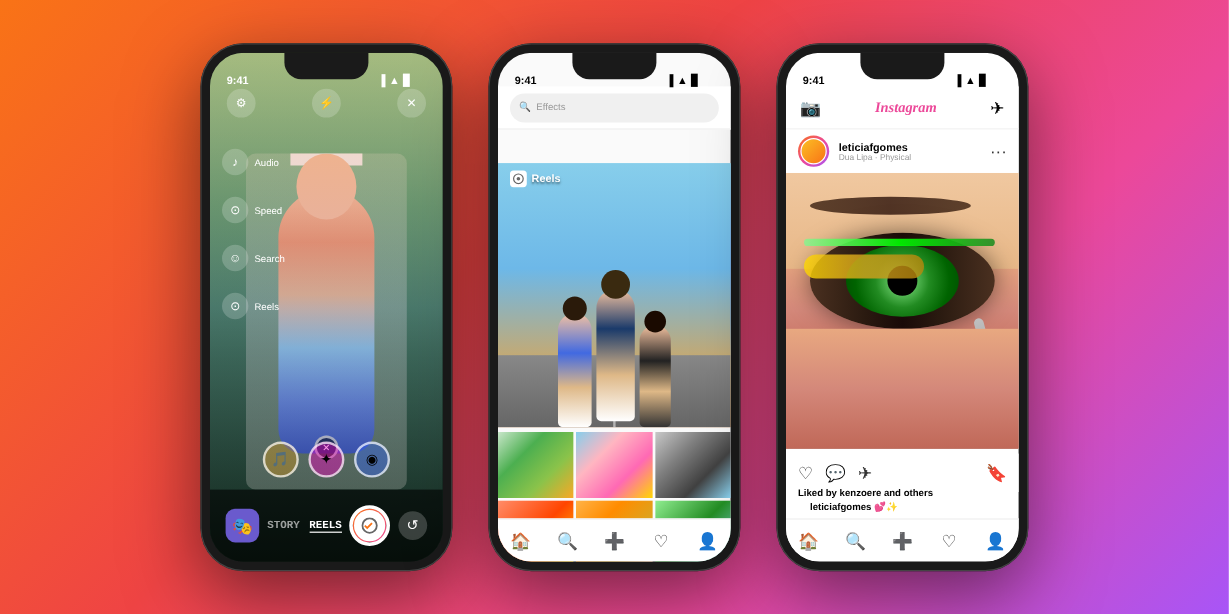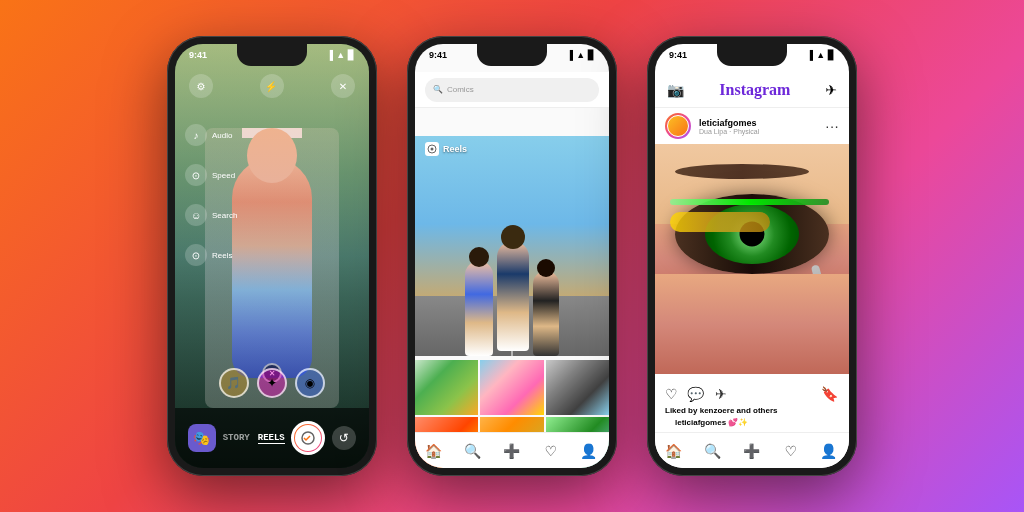--- a/index.html
+++ b/index.html
@@ -42,24 +42,24 @@
       width: 70px;
       height: 22px;
       background: #1a1a1a;
       border-radius: 0 0 14px 14px;
       z-index: 10;
     }
     .status-bar {
       position: absolute;
       top: 0;
       left: 0;
-      right: 0;
+      right: 12px;
       height: 28px;
       display: flex;
-      align-items: flex-start;
+      align-items: flex-end;
       justify-content: space-between;
       padding: 6px 14px 0;
       z-index: 5;
       font-size: 9px;
       font-weight: 600;
       color: #fff;
     }
     .status-bar .time { font-size: 9px; font-weight: 700; }
     .status-icons { display: flex; gap: 3px; align-items: center; }
 
@@ -390,23 +390,24 @@
       background: #fff;
       display: flex;
       align-items: center;
       justify-content: space-between;
       padding: 0 12px;
       border-bottom: 1px solid #eee;
       z-index: 4;
     }
     .ig3-logo {
       font-family: 'Georgia', serif;
-      font-size: 16px;
+      font-size: 12px;
+      font-style: italic;
       font-weight: bold;
-      color: #6d28d9;
+      color: #ec4899;
     }
     .ig3-icons {
       display: flex;
       gap: 10px;
       align-items: center;
     }
     .ig3-icon {
       font-size: 14px;
       color: #000;
     }
@@ -636,21 +637,21 @@
       <div class="status-icons" style="color:#000;">
         <span>▐</span>
         <span>▲</span>
         <span>▊</span>
       </div>
     </div>
 
     <div class="ig-top-bar">
       <div class="search-bar">
         <span>🔍</span>
-        <span>Comics</span>
+        <span>Effects</span>
       </div>
     </div>
 
 
     <div class="main-video">
 
       <div style="position:absolute;inset:0;background:linear-gradient(180deg, #87CEEB 0%, #6db8e8 40%, #c8a96e 75%, #a07040 100%);"></div>
 
       <div style="position:absolute;bottom:0;left:0;right:0;height:60px;background:linear-gradient(180deg,#888,#666);">
         <div style="position:absolute;top:50%;left:50%;transform:translateX(-50%);width:2px;height:100%;background:white;opacity:0.5;"></div>

